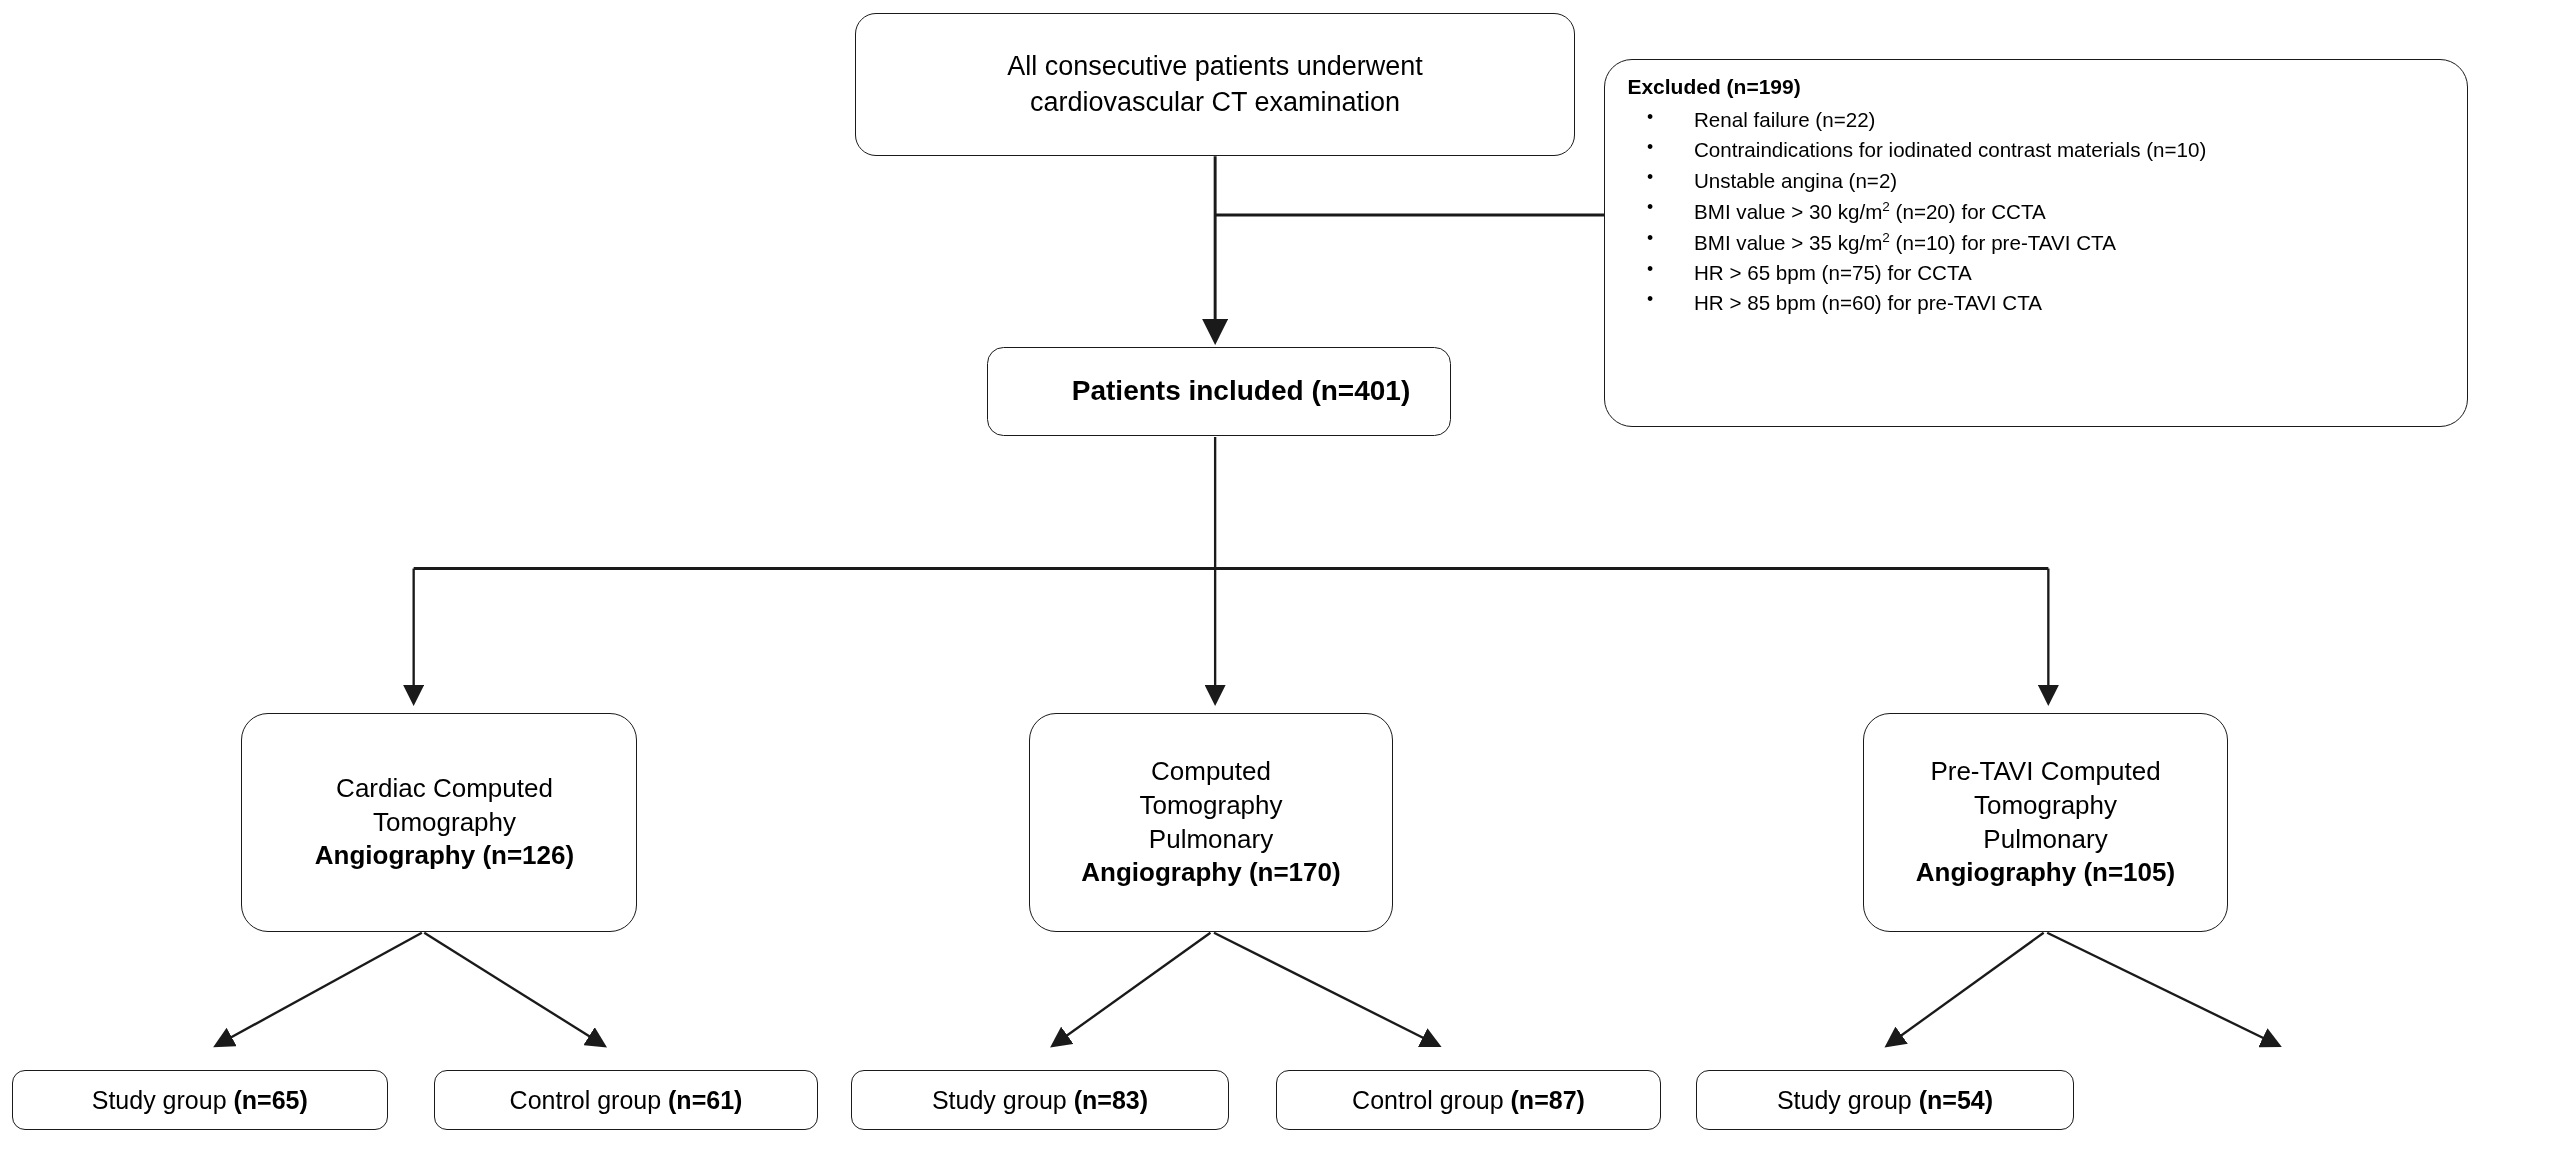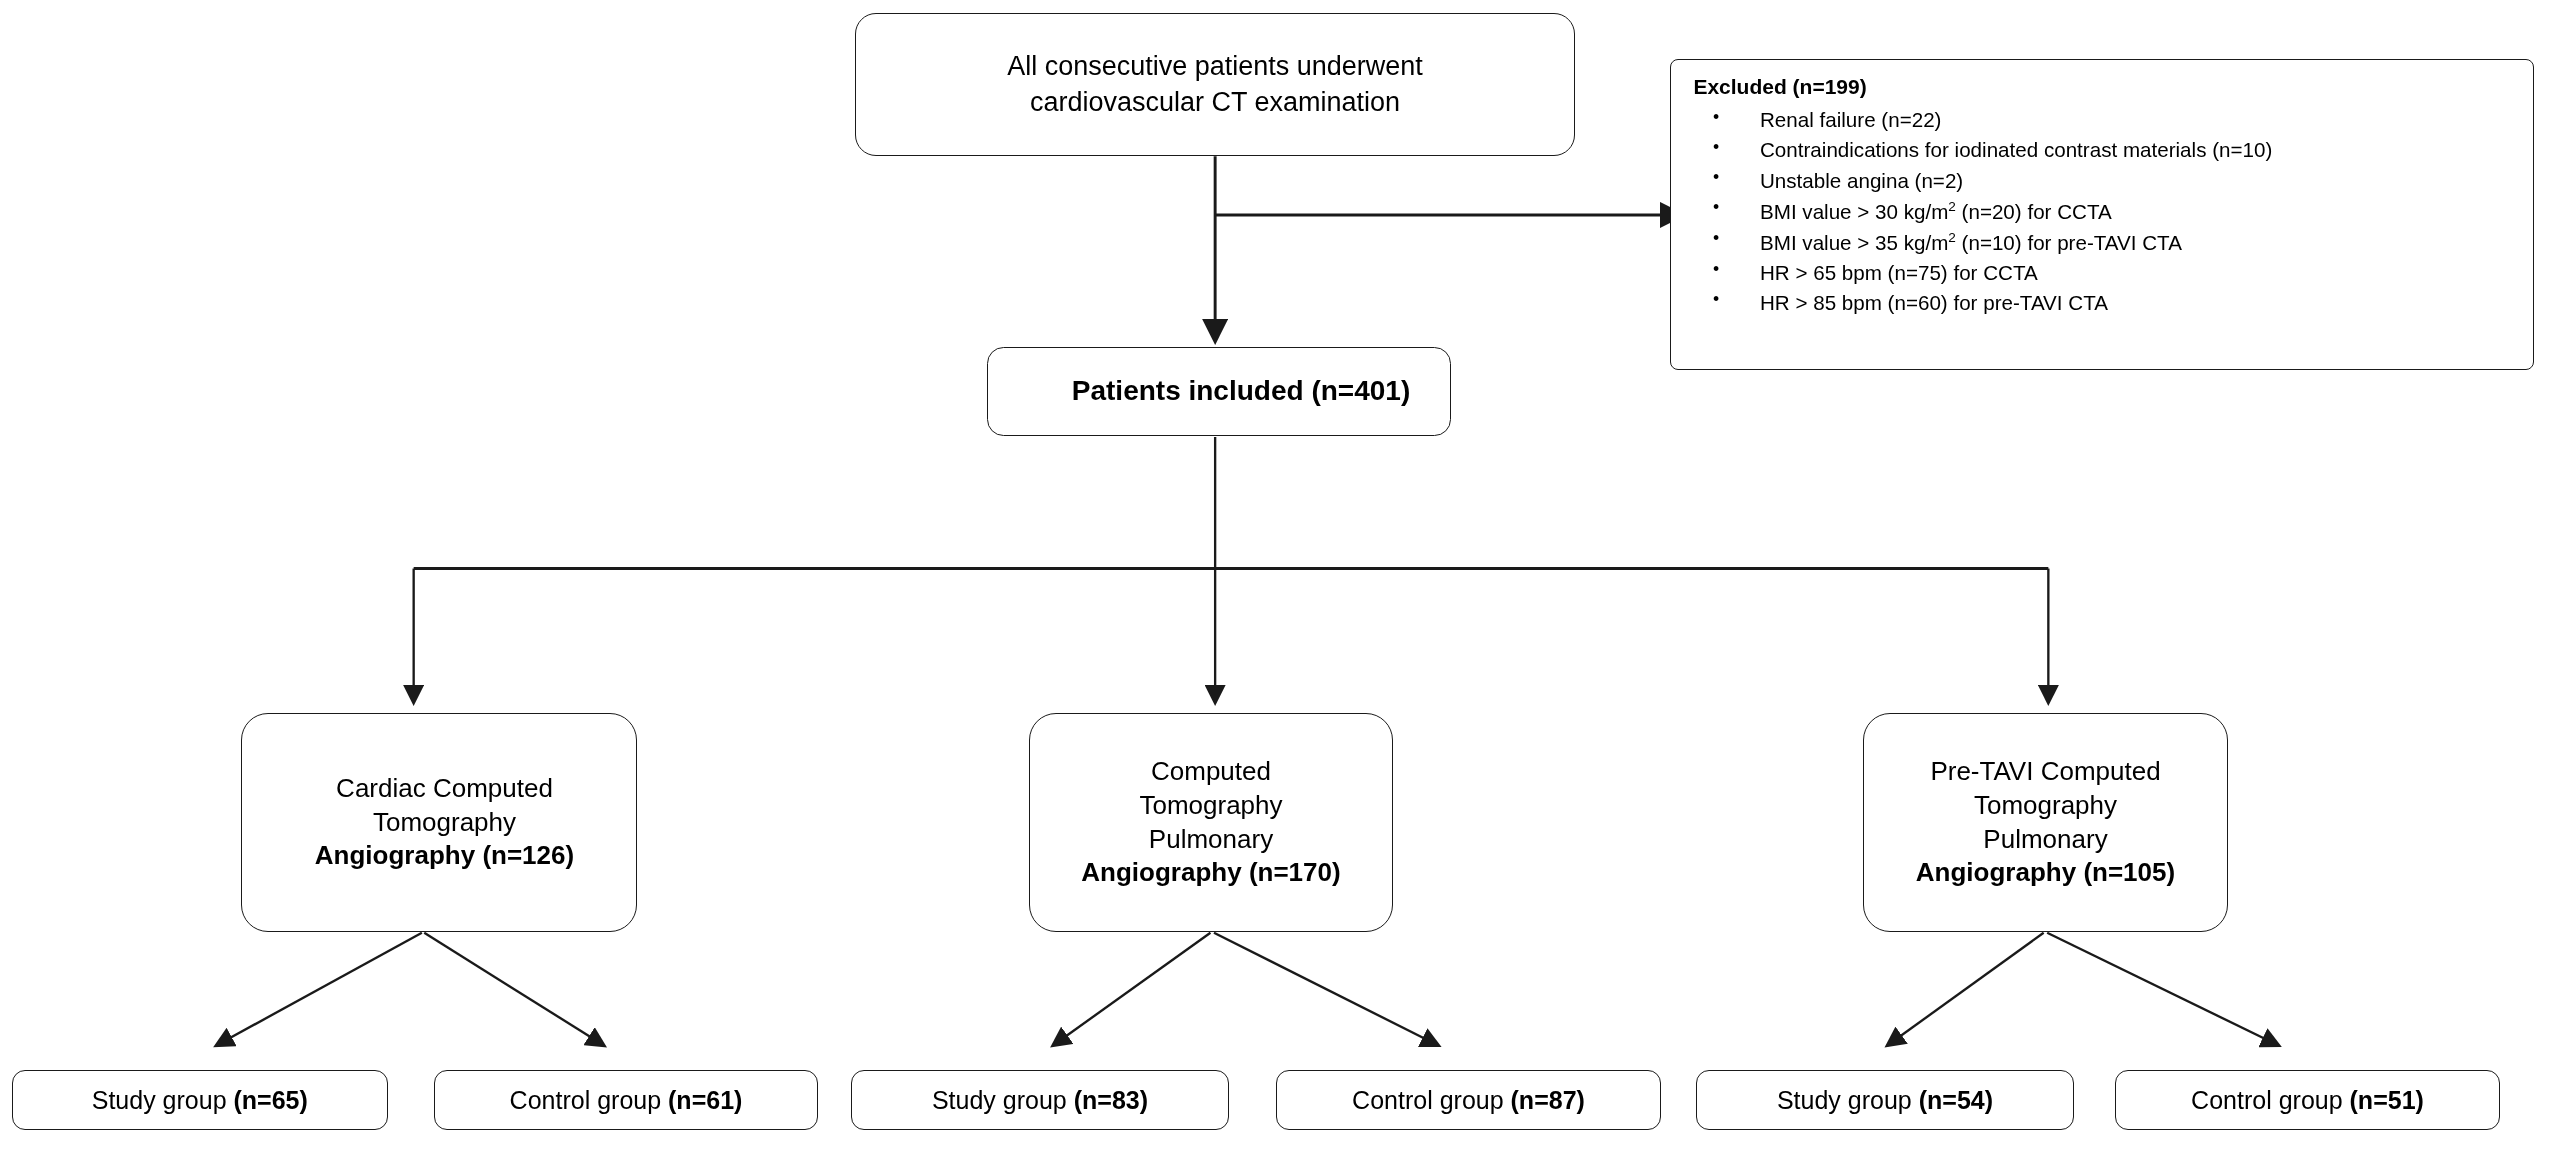--- a/index.html
+++ b/index.html
@@ -43,22 +43,22 @@
     box-sizing: border-box;
   }
   
   #node-all-patients {
     left: 855px; top: 13px; width: 720px; height: 143px;
     font-size: 27px;
     border-radius: 21px;
   }
   
   #node-excluded {
-    left: 1670px; top: 59px; width: 864px; height: 311px;
-    border-radius: 8px;
+    left: 1604px; top: 59px; width: 864px; height: 368px;
+    border-radius: 28px;
     align-items: flex-start;
     justify-content: flex-start;
     text-align: left;
     padding: 13px 16.5px 10.6px 20px;
     font-size: 20.6px;
     display: block;
   }
   #node-excluded .excl-title {
     font-weight: bold;
     font-size: 21px;
@@ -212,18 +212,15 @@
   <div class="node group-box" id="node-study-2">
     <span class="node-text">Study group <b>(n=83)</b></span>
   </div>
   <div class="node group-box" id="node-control-2">
     <span class="node-text">Control group <b>(n=87)</b></span>
   </div>
 
   <div class="node group-box" id="node-study-3">
     <span class="node-text">Study group <b>(n=54)</b></span>
   </div>
-  <div class="node group-box" id="node-control-3">
-    <span class="node-text">Control group <b>(n=51)</b></span>
-  </div>
 
 </div>
 
 
 </body></html>

